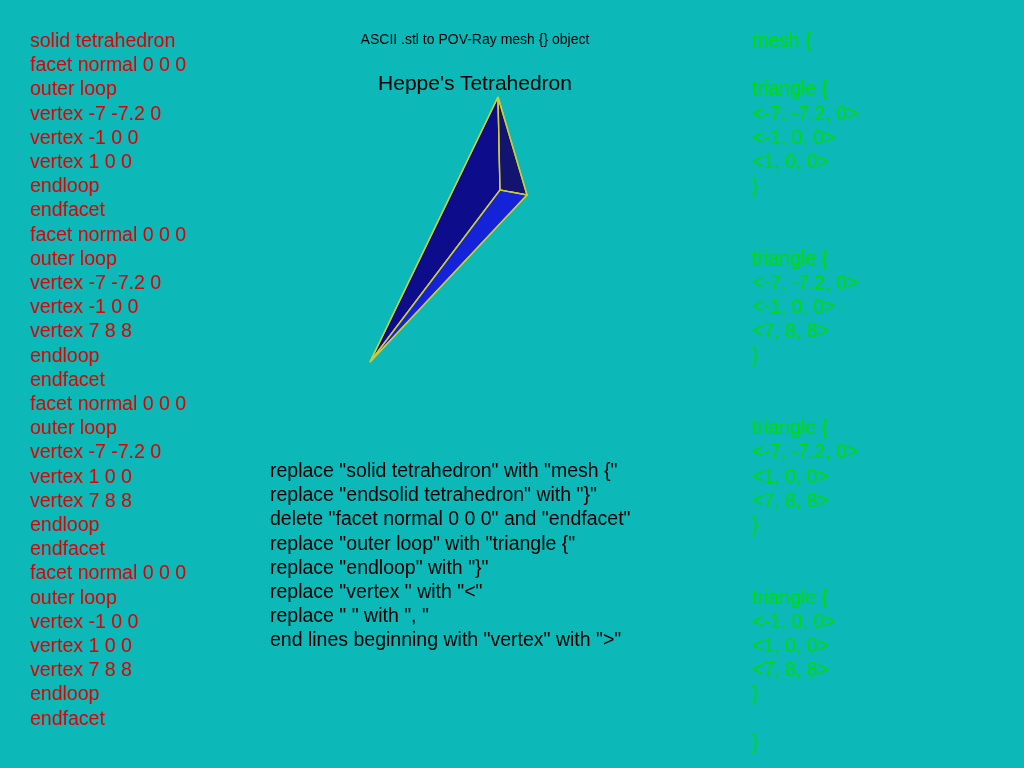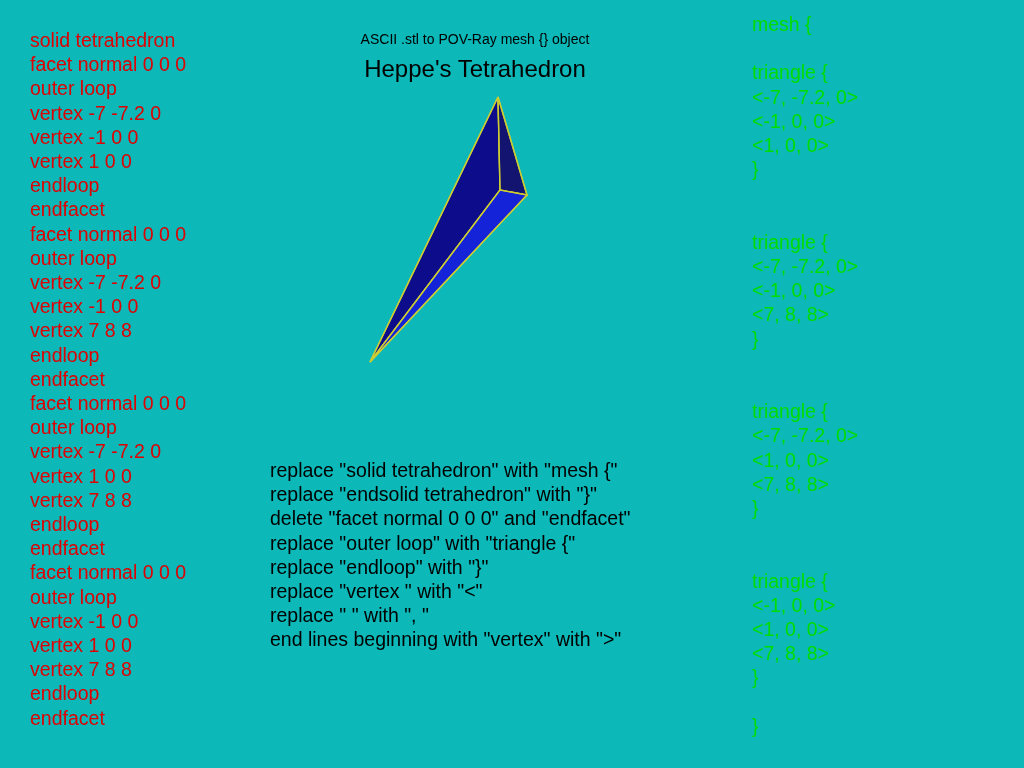--- a/index.html
+++ b/index.html
@@ -33,21 +33,21 @@
     font-size: 19.5px;
     line-height: 24.2px;
     white-space: pre;
     letter-spacing: 0px;
   }
 
   
   .mesh-column {
     position: absolute;
     left: 752px;
-    top: 12px;
+    top: 28px;
     width: 250px;
   }
   .mesh-line {
     color: #00dd00;
     font-size: 19.5px;
     line-height: 24.2px;
     white-space: pre;
     min-height: 24.2px;
   }
 
@@ -60,23 +60,23 @@
     text-align: center;
   }
   .title-main {
     color: #000000;
     font-size: 14px;
     line-height: 26px;
     white-space: pre;
   }
   .title-sub {
     color: #000000;
-    font-size: 24px;
+    font-size: 21px;
     line-height: 26px;
-    margin-top: 4px;
+    margin-top: 18px;
     white-space: pre;
   }
 
   
   .instructions {
     position: absolute;
     left: 270px;
     top: 458px;
     width: 470px;
   }

